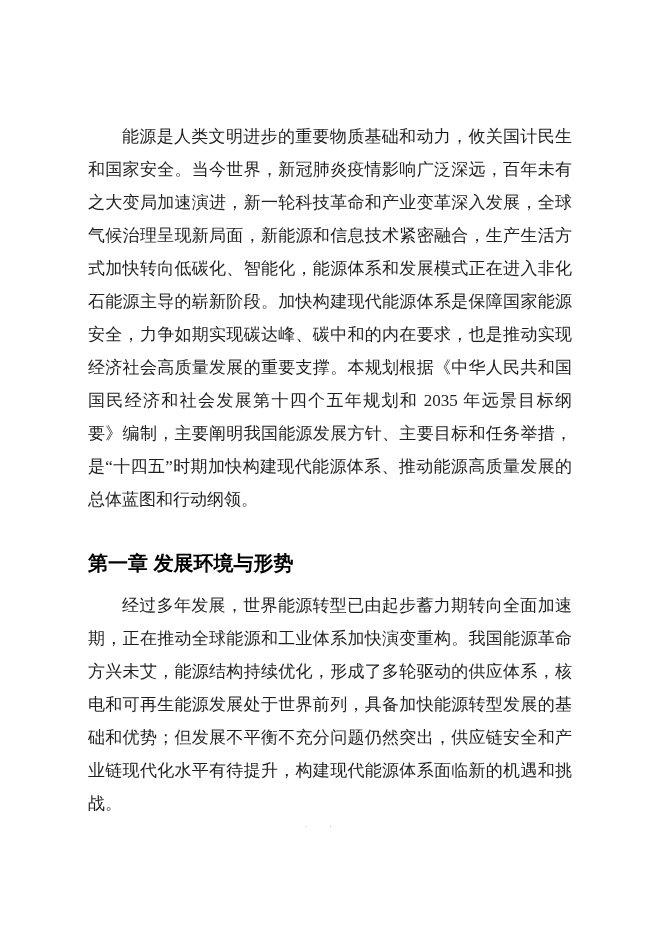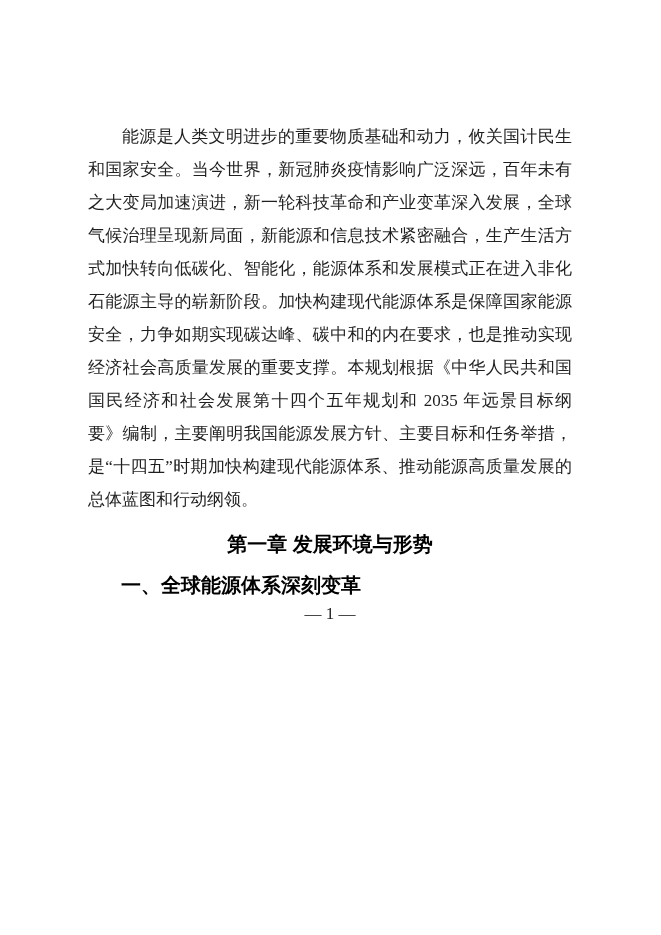--- a/index.html
+++ b/index.html
@@ -23,27 +23,27 @@
   .para {
     margin: 0;
     font-family: "Liberation Serif", serif;
     font-size: 17px;
     line-height: 33px;
     color: #1f1f1f;
     text-align: justify;
     text-indent: 2em;
   }
   .chapter {
-    margin: 15px 0 13px 0;
+    margin: 34px 0 13px 0;
     font-family: "Liberation Sans", sans-serif;
     font-size: 20px;
     line-height: 26px;
     font-weight: bold;
     color: #000000;
-    text-align: center;
+    text-align: left;
   }
   .section {
     margin: 2px 0 0 0;
     padding-left: 33px;
     font-family: Liberation Sans, sans-serif;
     font-size: 20px;
     line-height: 30px;
     font-weight: bold;
     color: #000000;
   }
@@ -56,16 +56,17 @@
     color: #1f1f1f;
   }
 </style>
 </head>
 <body>
 
 <div class="page">
   <div class="content">
     <p class="para">能源是人类文明进步的重要物质基础和动力，攸关国计民生和国家安全。当今世界，新冠肺炎疫情影响广泛深远，百年未有之大变局加速演进，新一轮科技革命和产业变革深入发展，全球气候治理呈现新局面，新能源和信息技术紧密融合，生产生活方式加快转向低碳化、智能化，能源体系和发展模式正在进入非化石能源主导的崭新阶段。加快构建现代能源体系是保障国家能源安全，力争如期实现碳达峰、碳中和的内在要求，也是推动实现经济社会高质量发展的重要支撑。本规划根据《中华人民共和国国民经济和社会发展第十四个五年规划和 2035 年远景目标纲要》编制，主要阐明我国能源发展方针、主要目标和任务举措，是“十四五”时期加快构建现代能源体系、推动能源高质量发展的总体蓝图和行动纲领。</p>
     <h1 class="chapter">第一章 发展环境与形势</h1>
+    <p class="para">经过多年发展，世界能源转型已由起步蓄力期转向全面加速期，正在推动全球能源和工业体系加快演变重构。我国能源革命方兴未艾，能源结构持续优化，形成了多轮驱动的供应体系，核电和可再生能源发展处于世界前列，具备加快能源转型发展的基础和优势；但发展不平衡不充分问题仍然突出，供应链安全和产业链现代化水平有待提升，构建现代能源体系面临新的机遇和挑战。</p>
     <h2 class="section">一、全球能源体系深刻变革</h2>
     <div class="footer">— 1 —</div>
   </div>
 </div>
 
 </body></html>

